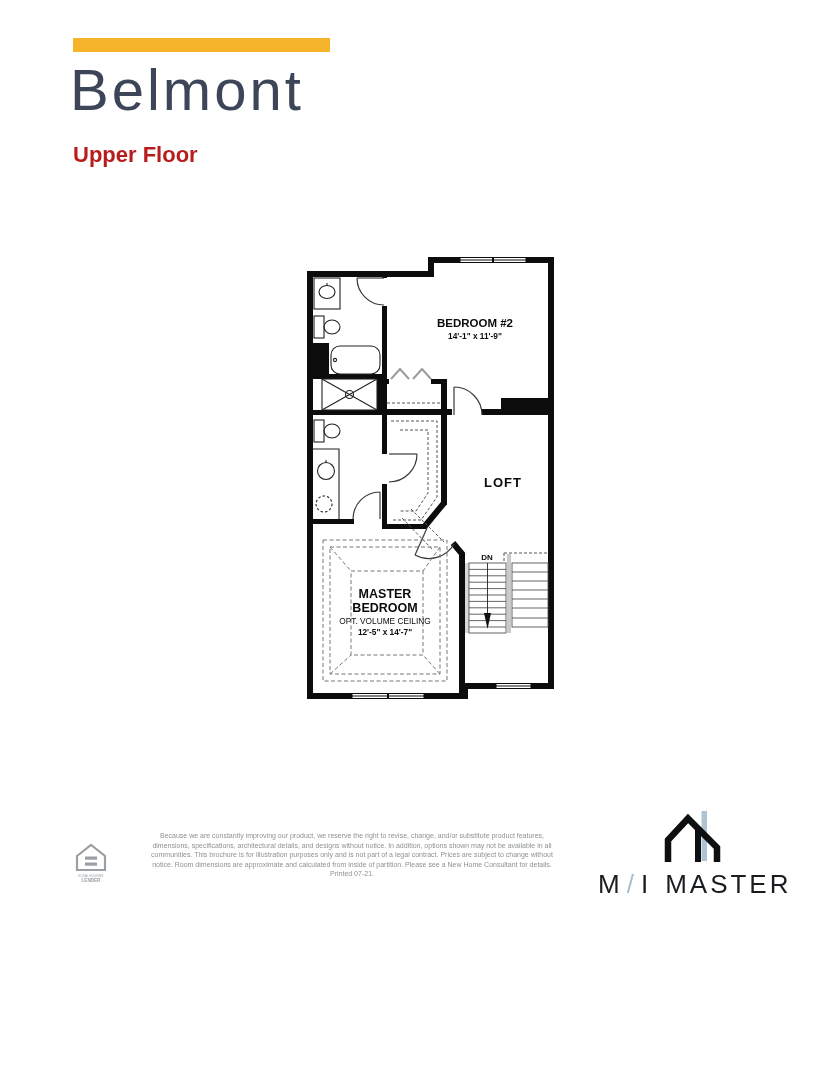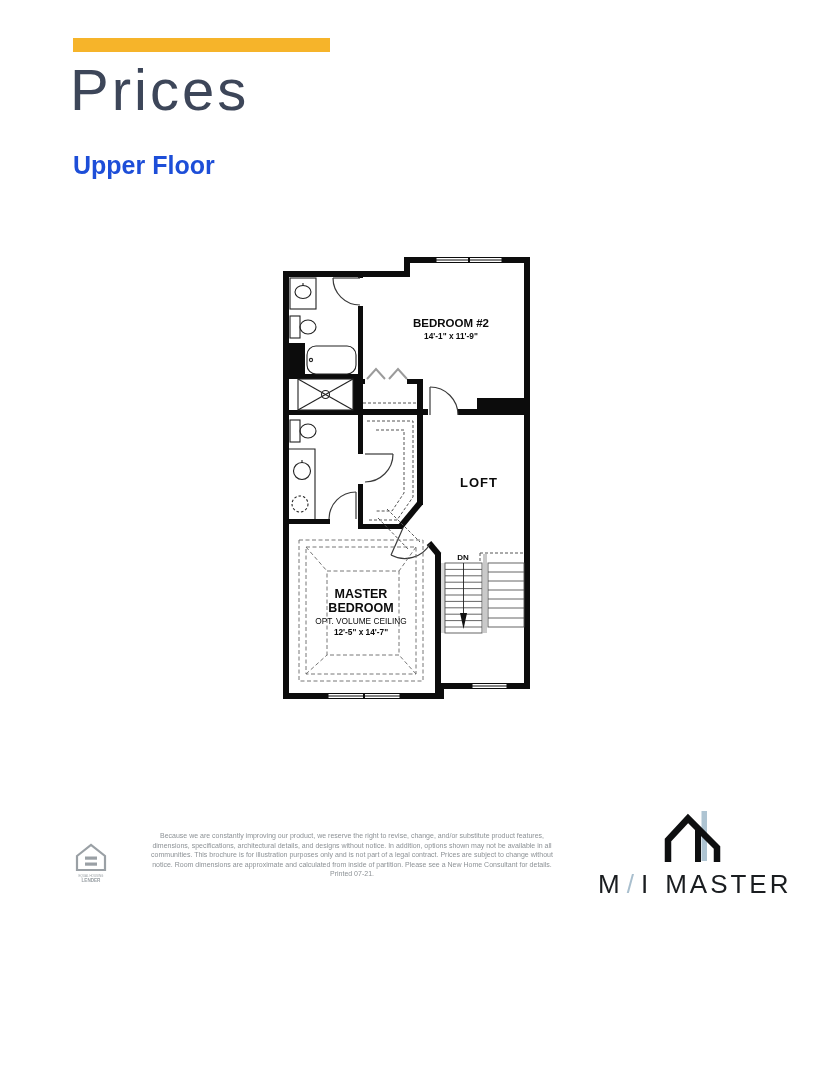--- a/index.html
+++ b/index.html
@@ -7,23 +7,23 @@
   .page {
     position:relative; width:839px; height:1080px; background:#ffffff;
     font-family:"Liberation Sans", sans-serif; overflow:hidden;
   }
   .accent-bar { position:absolute; left:73px; top:38px; width:257px; height:14px; background:#F6B42A; }
   .title {
     position:absolute; left:70px; top:56px; font-size:58px; font-weight:400;
     letter-spacing:3px; color:#3D4659;
   }
   .subtitle {
-    position:absolute; left:73px; top:151px; font-size:25px; font-weight:700; color:#1d4ed8;
-  }
-  .plan-wrap { position:absolute; left:283px; top:257px; width:248px; height:442px; }
+    position:absolute; left:73px; top:142px; font-size:22px; font-weight:700; color:#b91c1c;
+  }
+  .plan-wrap { position:absolute; left:307px; top:257px; width:248px; height:442px; }
   .plan-wrap svg { display:block; width:248px; height:442px; }
 
   .footer-ehl { position:absolute; left:72px; top:837px; width:38px; height:48px; }
   .disclaimer {
     position:absolute; left:148px; top:831px; width:408px;
     font-size:7px; line-height:9.6px; text-align:center; color:#8D9296;
   }
   .brand { position:absolute; left:598px; top:810px; width:184px; }
   .brand-house { display:block; width:62px; height:52px; margin-left:64px; }
   .brand-text {
@@ -32,21 +32,21 @@
   }
   .brand-text .slash { color:#A9BFCE; margin:0 4px; }
   .brand-text .homes { margin-left:14px; }
 </style>
 </head>
 <body>
 
 <div class="page">
 
   <div class="accent-bar"></div>
-  <div class="title">Prices</div>
+  <div class="title">Belmont</div>
   <div class="subtitle">Upper Floor</div>
 
   <div class="plan-wrap">
     <svg viewBox="0 0 248 442">
 
       <g fill="#0C0C0C">
 
         <rect x="121" y="0" width="32" height="6"></rect>
         <rect x="219" y="0" width="28" height="6"></rect>
         <rect x="241" y="0" width="6" height="432"></rect>

